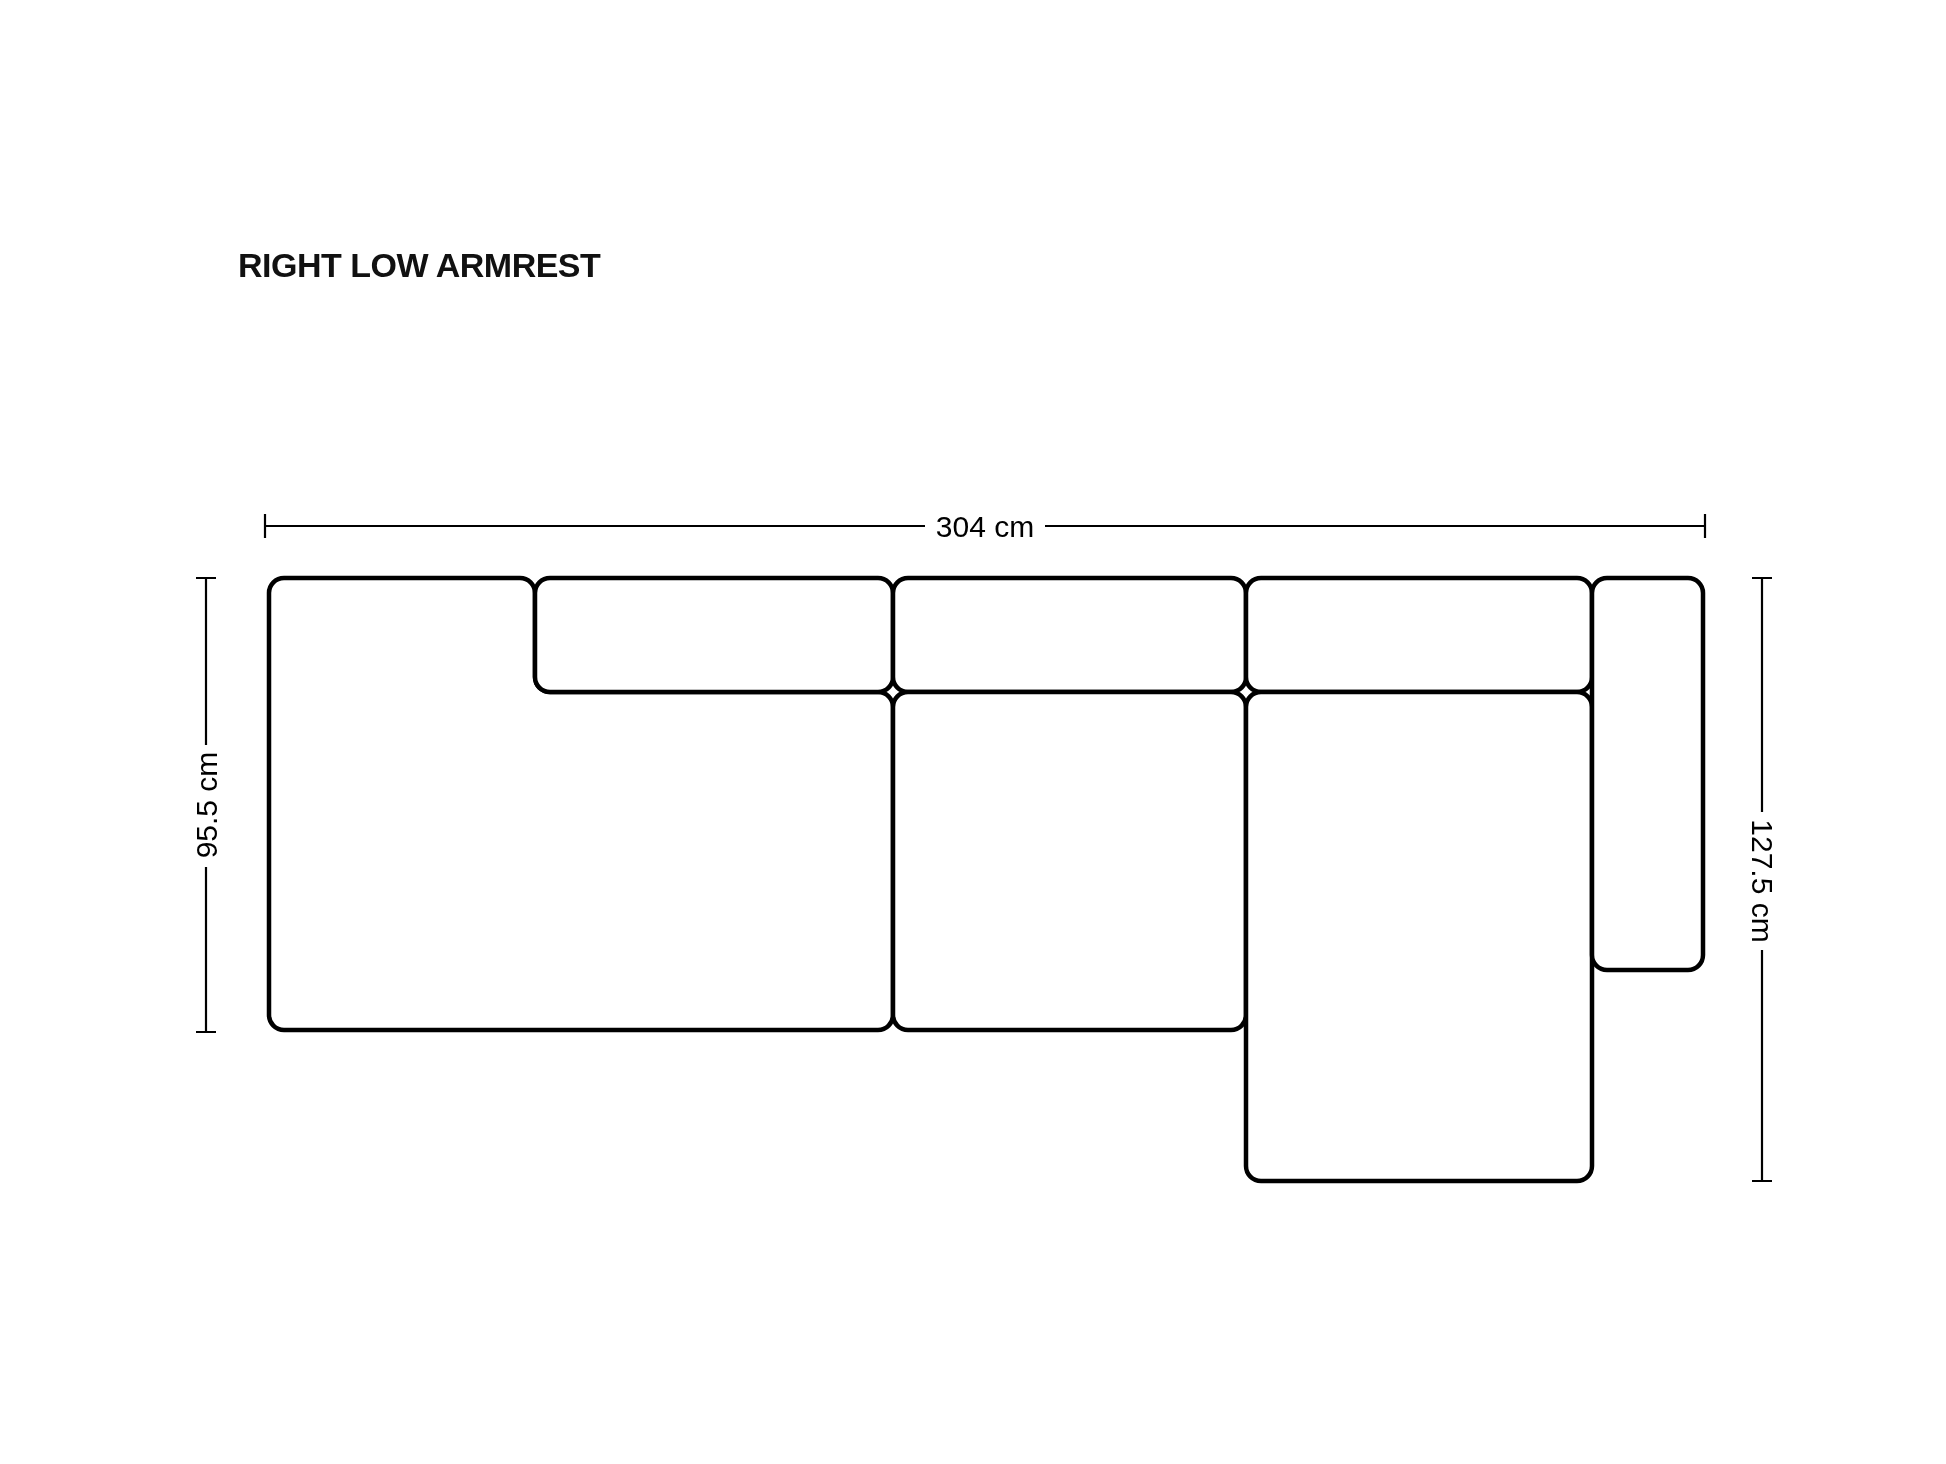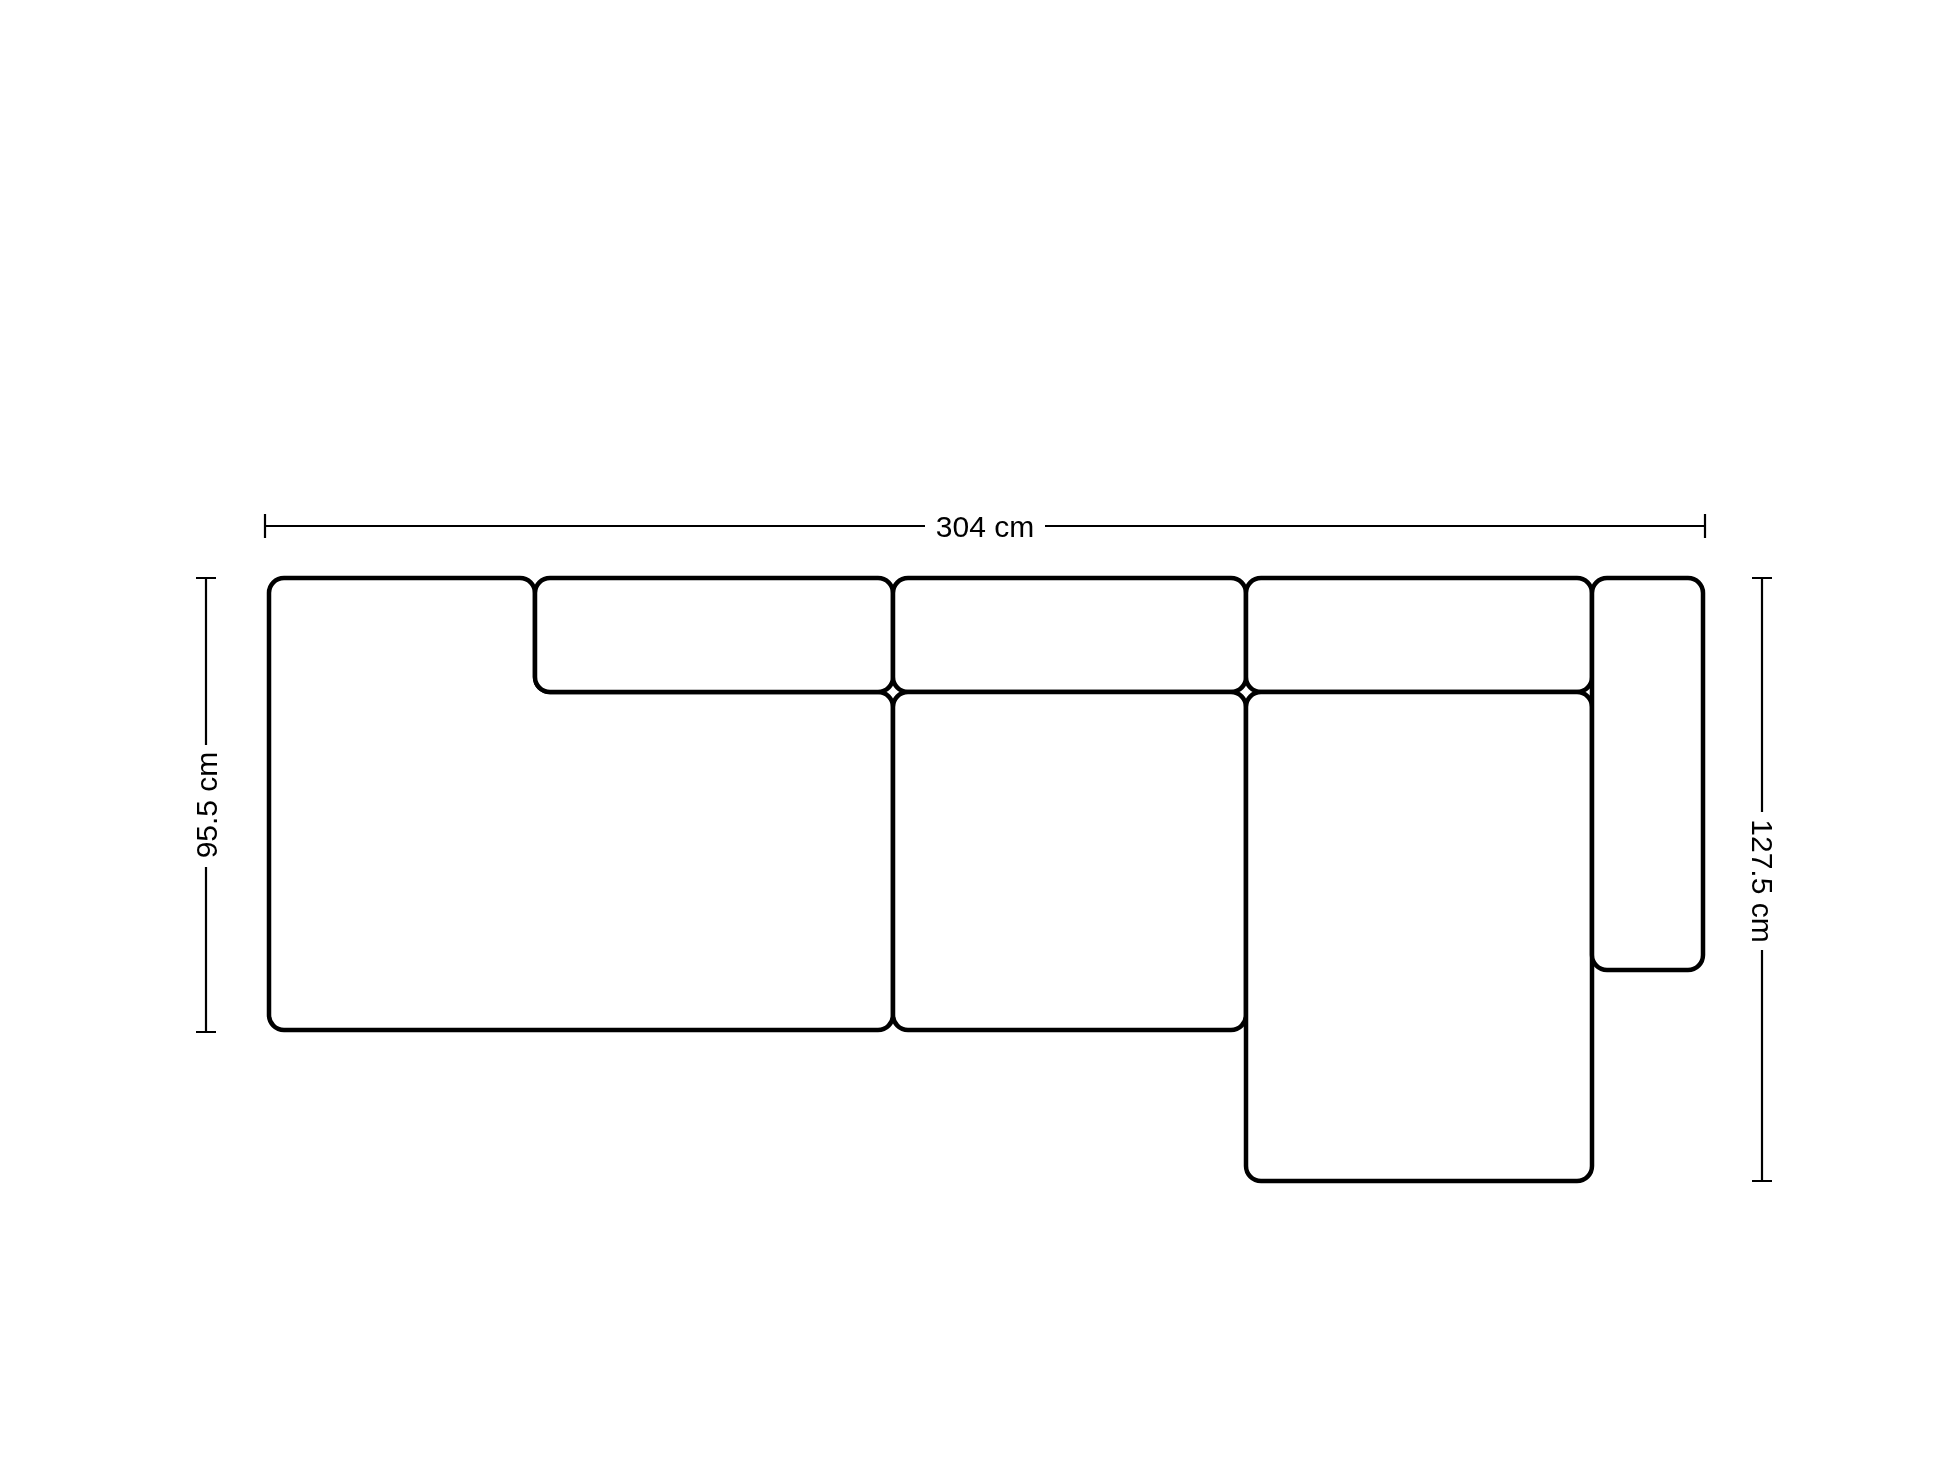--- a/index.html
+++ b/index.html
@@ -53,20 +53,21 @@
     fill: #ffffff;
     stroke: none;
   }
 </style>
 </head>
 <body>
 
 <div id="page-root">
 
   <div id="title-block">
+    <div>RIGHT LOW ARMREST</div>
   </div>
 
   <svg id="diagram-svg" viewBox="0 0 1946 1464" xmlns="http://www.w3.org/2000/svg">
 
     <g>
 
       <path class="module" d="M 284 578 H 520 A 15 15 0 0 1 535 593 V 677 A 15 15 0 0 0 550 692 H 878
                A 15 15 0 0 1 893 707 V 1015 A 15 15 0 0 1 878 1030 H 284
                A 15 15 0 0 1 269 1015 V 593 A 15 15 0 0 1 284 578 Z"></path>
 

